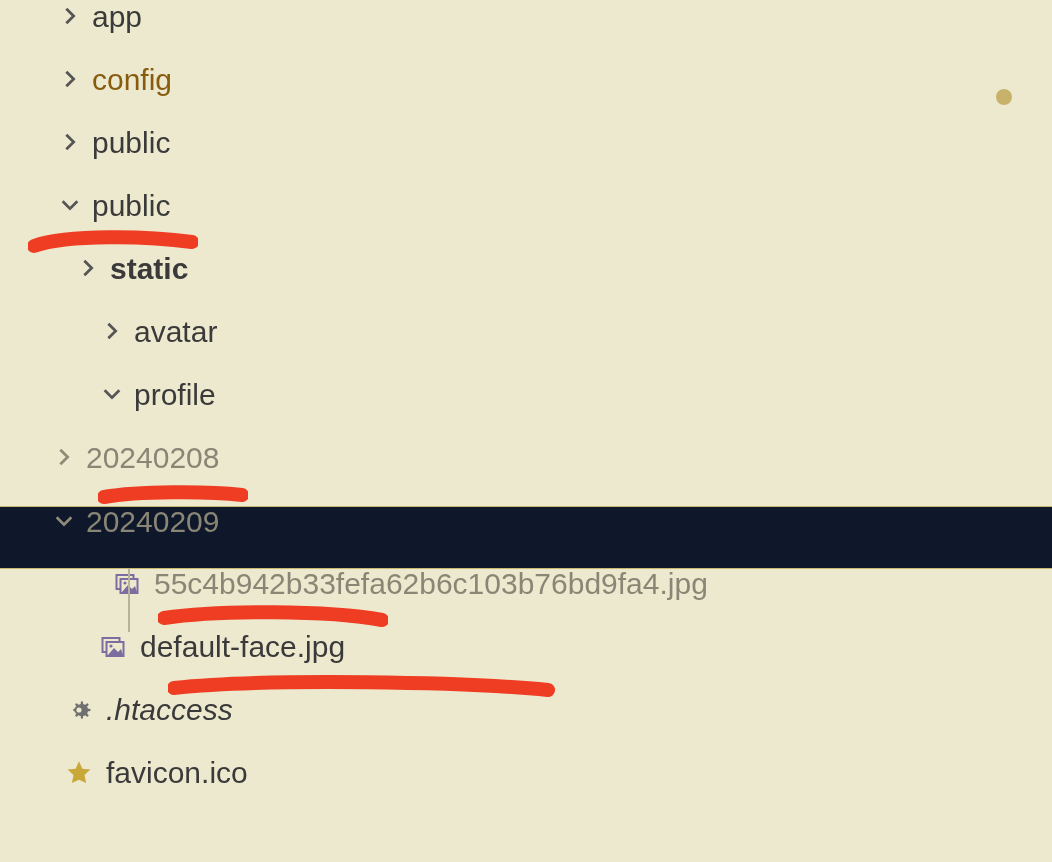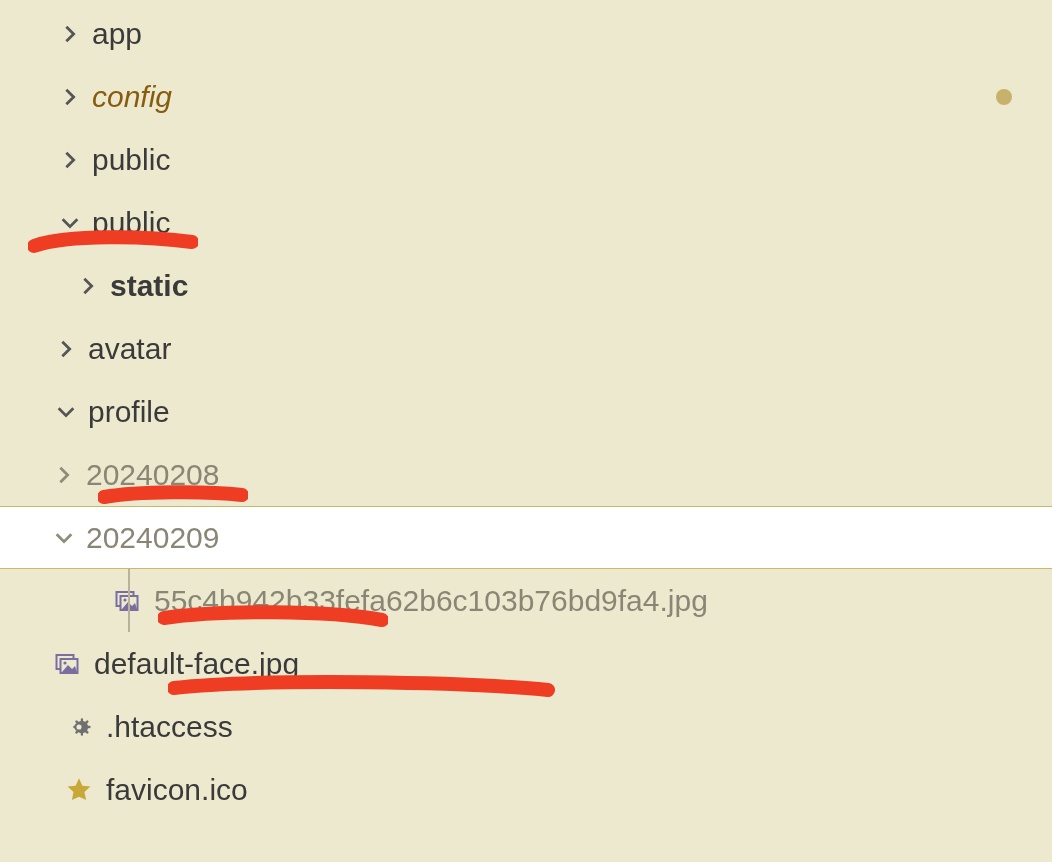--- a/index.html
+++ b/index.html
@@ -9,48 +9,47 @@
       font-size: 30px;
       width: 1052px;
       height: 862px;
       overflow: hidden;
       position: relative;
       color: #3a3a3a;
     }
     .tree { padding-top: 2px; }
     .row {
       display: flex;
-      align-items: center;
       height: 63px;
       white-space: nowrap;
       position: relative;
     }
     .row.selected {
-      background: #ffffff;
+      background: #0f172a;
       border-top: 1px solid #c9b86e;
       border-bottom: 1px solid #c9b86e;
     }
     .indent-1 { padding-left: 56px; }
     .indent-2 { padding-left: 74px; font-weight: bold; }
-    .indent-3 { padding-left: 52px; }
+    .indent-3 { padding-left: 98px; }
     .indent-4 { padding-left: 50px; }
     .indent-5 { padding-left: 112px; }
 
     .chev {
       width: 28px;
       height: 28px;
       display: inline-flex;
       align-items: center;
       justify-content: center;
       margin-right: 8px;
       flex-shrink: 0;
     }
     .chev svg { stroke: #555; stroke-width: 3; fill: none; }
     .label { line-height: 1; }
-    .label.modified { color: #875C0F; font-style: italic; }
+    .label.modified { color: #875C0F; }
     .label.muted { color: #8a8676; }
 
     .icon-slot {
       width: 30px;
       height: 30px;
       display: inline-flex;
       align-items: center;
       justify-content: center;
       margin-right: 12px;
       flex-shrink: 0;
@@ -193,21 +192,21 @@
       <svg viewBox="0 0 24 24" width="28" height="24">
         <rect x="1.5" y="3" width="17" height="14" fill="none" stroke="#7a6ea0" stroke-width="2"></rect>
         <rect x="5.5" y="7" width="17" height="14" fill="#EDE9CF" stroke="#7a6ea0" stroke-width="2"></rect>
         <circle cx="10" cy="11" r="1.6" fill="#7a6ea0"></circle>
         <path d="M7 20 L13 13 L17 17 L20 14 L22 20 Z" fill="#7a6ea0"></path>
       </svg>
     </span>
     <span class="label">default-face.jpg</span>
   </div>
 
-  <div class="row indent-1" style="padding-left:64px;">
+  <div class="row indent-1" style="padding-left:64px;font-style:italic;">
     <span class="icon-slot">
       <svg viewBox="0 0 24 24" width="28" height="28">
         <path fill="#6f6f6f" d="M12 8a4 4 0 1 0 0 8 4 4 0 0 0 0-8zm9 3h-1.3a7.7 7.7 0 0 0-.8-2l.9-.9a1 1 0 1 0-1.4-1.4l-.9.9a7.7 7.7 0 0 0-2-.8V5.5a1 1 0 1 0-2 0v1.3a7.7 7.7 0 0 0-2 .8l-.9-.9A1 1 0 1 0 9.2 8.1l.9.9a7.7 7.7 0 0 0-.8 2H8a1 1 0 1 0 0 2h1.3c.2.7.4 1.4.8 2l-.9.9a1 1 0 1 0 1.4 1.4l.9-.9c.6.4 1.3.6 2 .8V18.5a1 1 0 1 0 2 0v-1.3c.7-.2 1.4-.4 2-.8l.9.9a1 1 0 1 0 1.4-1.4l-.9-.9c.4-.6.6-1.3.8-2H21a1 1 0 1 0 0-2z"></path>
         <circle cx="12" cy="12" r="2.2" fill="#EDE9CF"></circle>
       </svg>
     </span>
     <span class="label">.htaccess</span>
   </div>
 
   <div class="row indent-1" style="padding-left:64px;">

